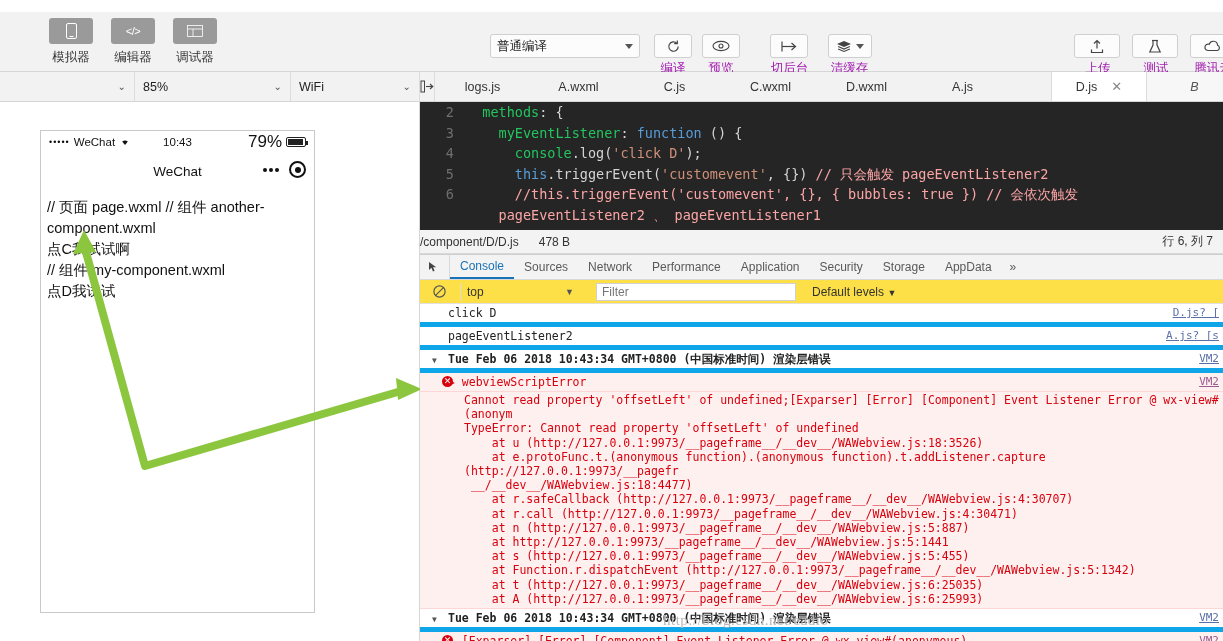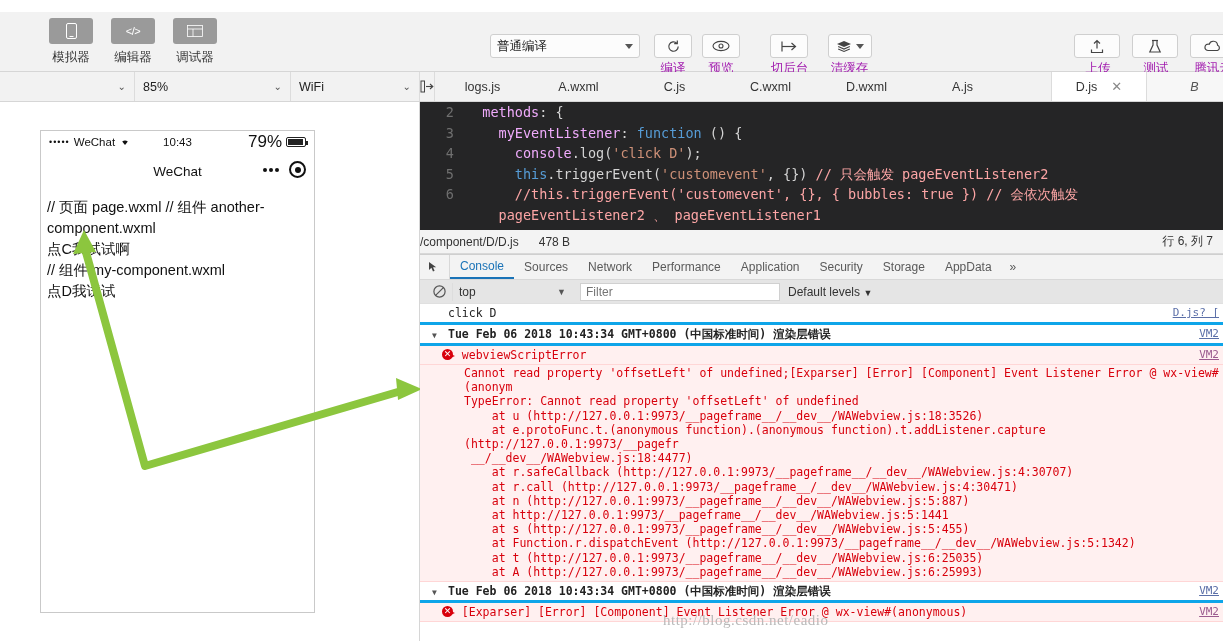--- a/index.html
+++ b/index.html
@@ -88,21 +88,21 @@
     font-size:13.5px; line-height:20.5px;
   }
   .code-line { display:flex; white-space:pre; height:20.5px; }
   .ln { width:46px; text-align:right; padding-right:12px; color:#6f6f6f; flex:none; }
   .ct { flex:1; overflow:hidden; }
   .k-plain { color:#d4d4d4; }
   .k-fn { color:#569cd6; }
   .k-str { color:#ce9178; }
   .k-com { color:#fca5a5; }
   .k-this { color:#569cd6; }
-  .k-white { color:#f0abfc; }
+  .k-white { color:#22c55e; }
 
   
   .edstatus {
     position:absolute; left:420px; top:230px; width:803px; height:24px;
     background:#f3f3f3; border-bottom:1px solid #d8d8d8;
     display:flex; align-items:center; font-size:12px; color:#333;
   }
   .edstatus .path { }
   .edstatus .size { margin-left:20px; }
   .edstatus .pos { margin-left:auto; margin-right:10px; }
@@ -112,41 +112,41 @@
   .dt-tabs {
     height:25px; display:flex; align-items:stretch;
     border-bottom:1px solid #d8d8d8; background:#f3f3f3; font-size:12px;
   }
   .dt-inspect { width:30px; display:flex; align-items:center; justify-content:center; border-right:1px solid #d8d8d8; cursor:pointer; }
   .dt-tab { padding:0 10px; display:flex; align-items:center; color:#5a5a5a; cursor:pointer; white-space:nowrap; }
   .dt-tab.active { color:#1a73b7; border-bottom:2px solid #1a73b7; }
   .dt-more { padding:0 8px; display:flex; align-items:center; color:#5a5a5a; cursor:pointer; }
 
   .dt-filterbar {
-    height:24px; display:flex; align-items:center; gap:0;
-    border-bottom:1px solid #e0e0e0; background:#e5e5e5; font-size:12px; padding-left:6px;
+    height:24px; display:flex; align-items:center; gap:8px;
+    border-bottom:1px solid #e0e0e0; background:#fde047; font-size:12px; padding-left:6px;
   }
   .dt-clear { width:26px; display:flex; align-items:center; justify-content:center; color:#555; font-size:14px; cursor:pointer; }
   .dt-ctx {
     width:120px; height:18px; display:flex; align-items:center; padding:0 6px;
     border-left:1px solid #ddd; color:#333; cursor:pointer;
   }
   .dt-ctx .cn { flex:1; }
   .dt-filter {
     width:200px; height:18px; border:1px solid #d0d0d0; margin:0 8px;
     font-size:12px; padding:0 5px; color:#333; outline:none; background:#fff;
   }
   .dt-levels { color:#333; cursor:pointer; white-space:nowrap; }
 
   .console {
     position:absolute; left:0; top:49px; right:0; bottom:0; overflow:hidden;
     font-family:"DejaVu Sans Mono","Liberation Mono",monospace;
     font-size:11.5px; line-height:14px; color:#222;
   }
-  .c-row { display:flex; align-items:flex-start; border-bottom:3px solid #0ea5e9; padding:2px 0 2px 0; min-height:18px; position:relative; }
+  .c-row { display:flex; align-items:flex-start; border-bottom:5px solid #0ea5e9; padding:2px 0 2px 0; min-height:18px; position:relative; }
   .c-row .c-msg { flex:1; padding-left:28px; white-space:pre; overflow:hidden; }
   .c-row .c-src { color:#5b6fa8; text-decoration:underline; padding-right:4px; font-size:11px; white-space:nowrap; }
   .c-row.grp { background:#fff; }
   .c-row.grp .c-msg { padding-left:28px; font-weight:bold; }
   .c-tri { position:absolute; left:12px; top:4px; color:#555; font-size:8px; }
   .c-row.err { background:#fff0f0; border-bottom:1px solid #ffd6d6; }
   .c-row.err .c-msg { color:#d8000c; padding-left:28px; }
   .c-errbadge { position:absolute; left:22px; top:3px; width:11px; height:11px; border-radius:50%; background:#d8000c; color:#fff; font-size:9px; line-height:11px; text-align:center; font-family:"Liberation Sans",sans-serif; }
   .c-row.err .c-src { color:#9b5b8f; }
   .errblock { background:#fff0f0; border-bottom:1px solid #ffd6d6; color:#d8000c; padding:1px 0 2px 44px; white-space:pre-wrap; position:relative; }
@@ -404,20 +404,24 @@
         <span>Default levels</span>
         <span style="font-size:9px;">▼</span>
       </div>
     </div>
 
     <div class="console" id="console-body">
         <div class="c-row">
           <span class="c-msg">click D</span>
           <span class="c-src">D.js? [</span>
         </div>
+        <div class="c-row">
+          <span class="c-msg">pageEventListener2</span>
+          <span class="c-src">A.js? [s</span>
+        </div>
         <div class="c-row grp">
           <span class="c-tri">▼</span>
           <span class="c-msg">Tue Feb 06 2018 10:43:34 GMT+0800 (中国标准时间) 渲染层错误</span>
           <span class="c-src">VM2</span>
         </div>
         <div class="c-row err">
           <span class="c-errbadge">✕</span>
           <span class="c-msg">▶ webviewScriptError</span>
           <span class="c-src">VM2</span>
         </div>

